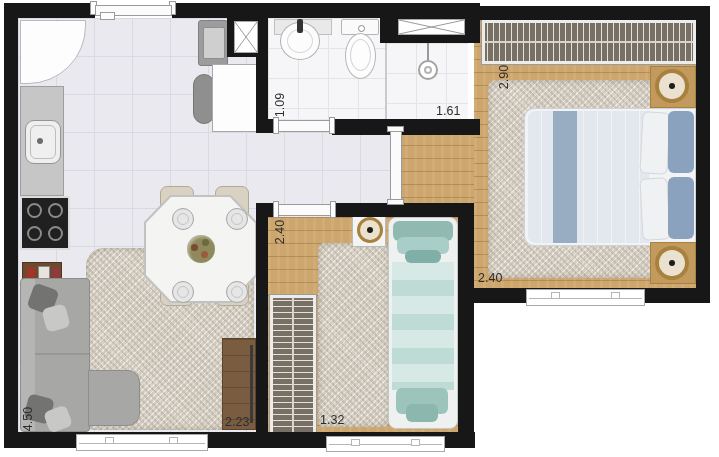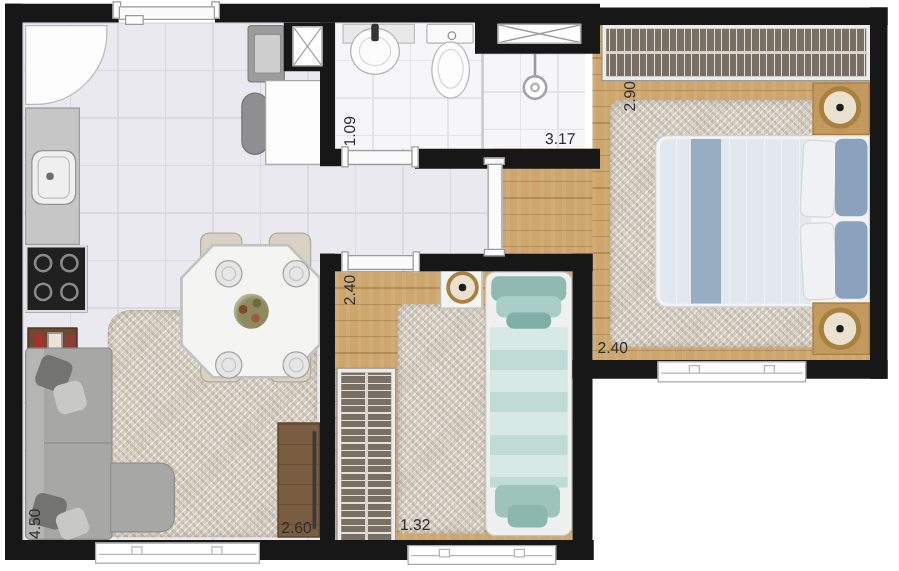--- a/index.html
+++ b/index.html
@@ -223,21 +223,21 @@
 
   <div class="jamb" style="left:273px;top:201px;width:6px;height:17px;"></div>
   <div class="jamb" style="left:330px;top:201px;width:6px;height:17px;"></div>
   <div class="door" style="left:278px;top:204px;width:53px;height:12px;"></div>
 
   <div class="jamb" style="left:387px;top:126px;width:17px;height:6px;"></div>
   <div class="jamb" style="left:387px;top:199px;width:17px;height:6px;"></div>
   <div class="door" style="left:390px;top:131px;width:12px;height:69px;"></div>
 
   <div class="vlbl" style="left:280px;top:105px;">1.09</div>
-  <div class="lbl" style="left:436px;top:105px;">3.17</div>
+  <div class="lbl" style="left:436px;top:105px;">1.61</div>
   <div class="vlbl" style="left:504px;top:77px;">2.90</div>
   <div class="lbl" style="left:478px;top:272px;">2.40</div>
   <div class="vlbl" style="left:280px;top:232px;">2.40</div>
   <div class="lbl" style="left:320px;top:414px;">1.32</div>
   <div class="vlbl" style="left:28px;top:419px;">4.50</div>
-  <div class="lbl" style="left:225px;top:416px;">2.60</div>
+  <div class="lbl" style="left:225px;top:416px;">2.23</div>
 
 </div>
 
 </body></html>

